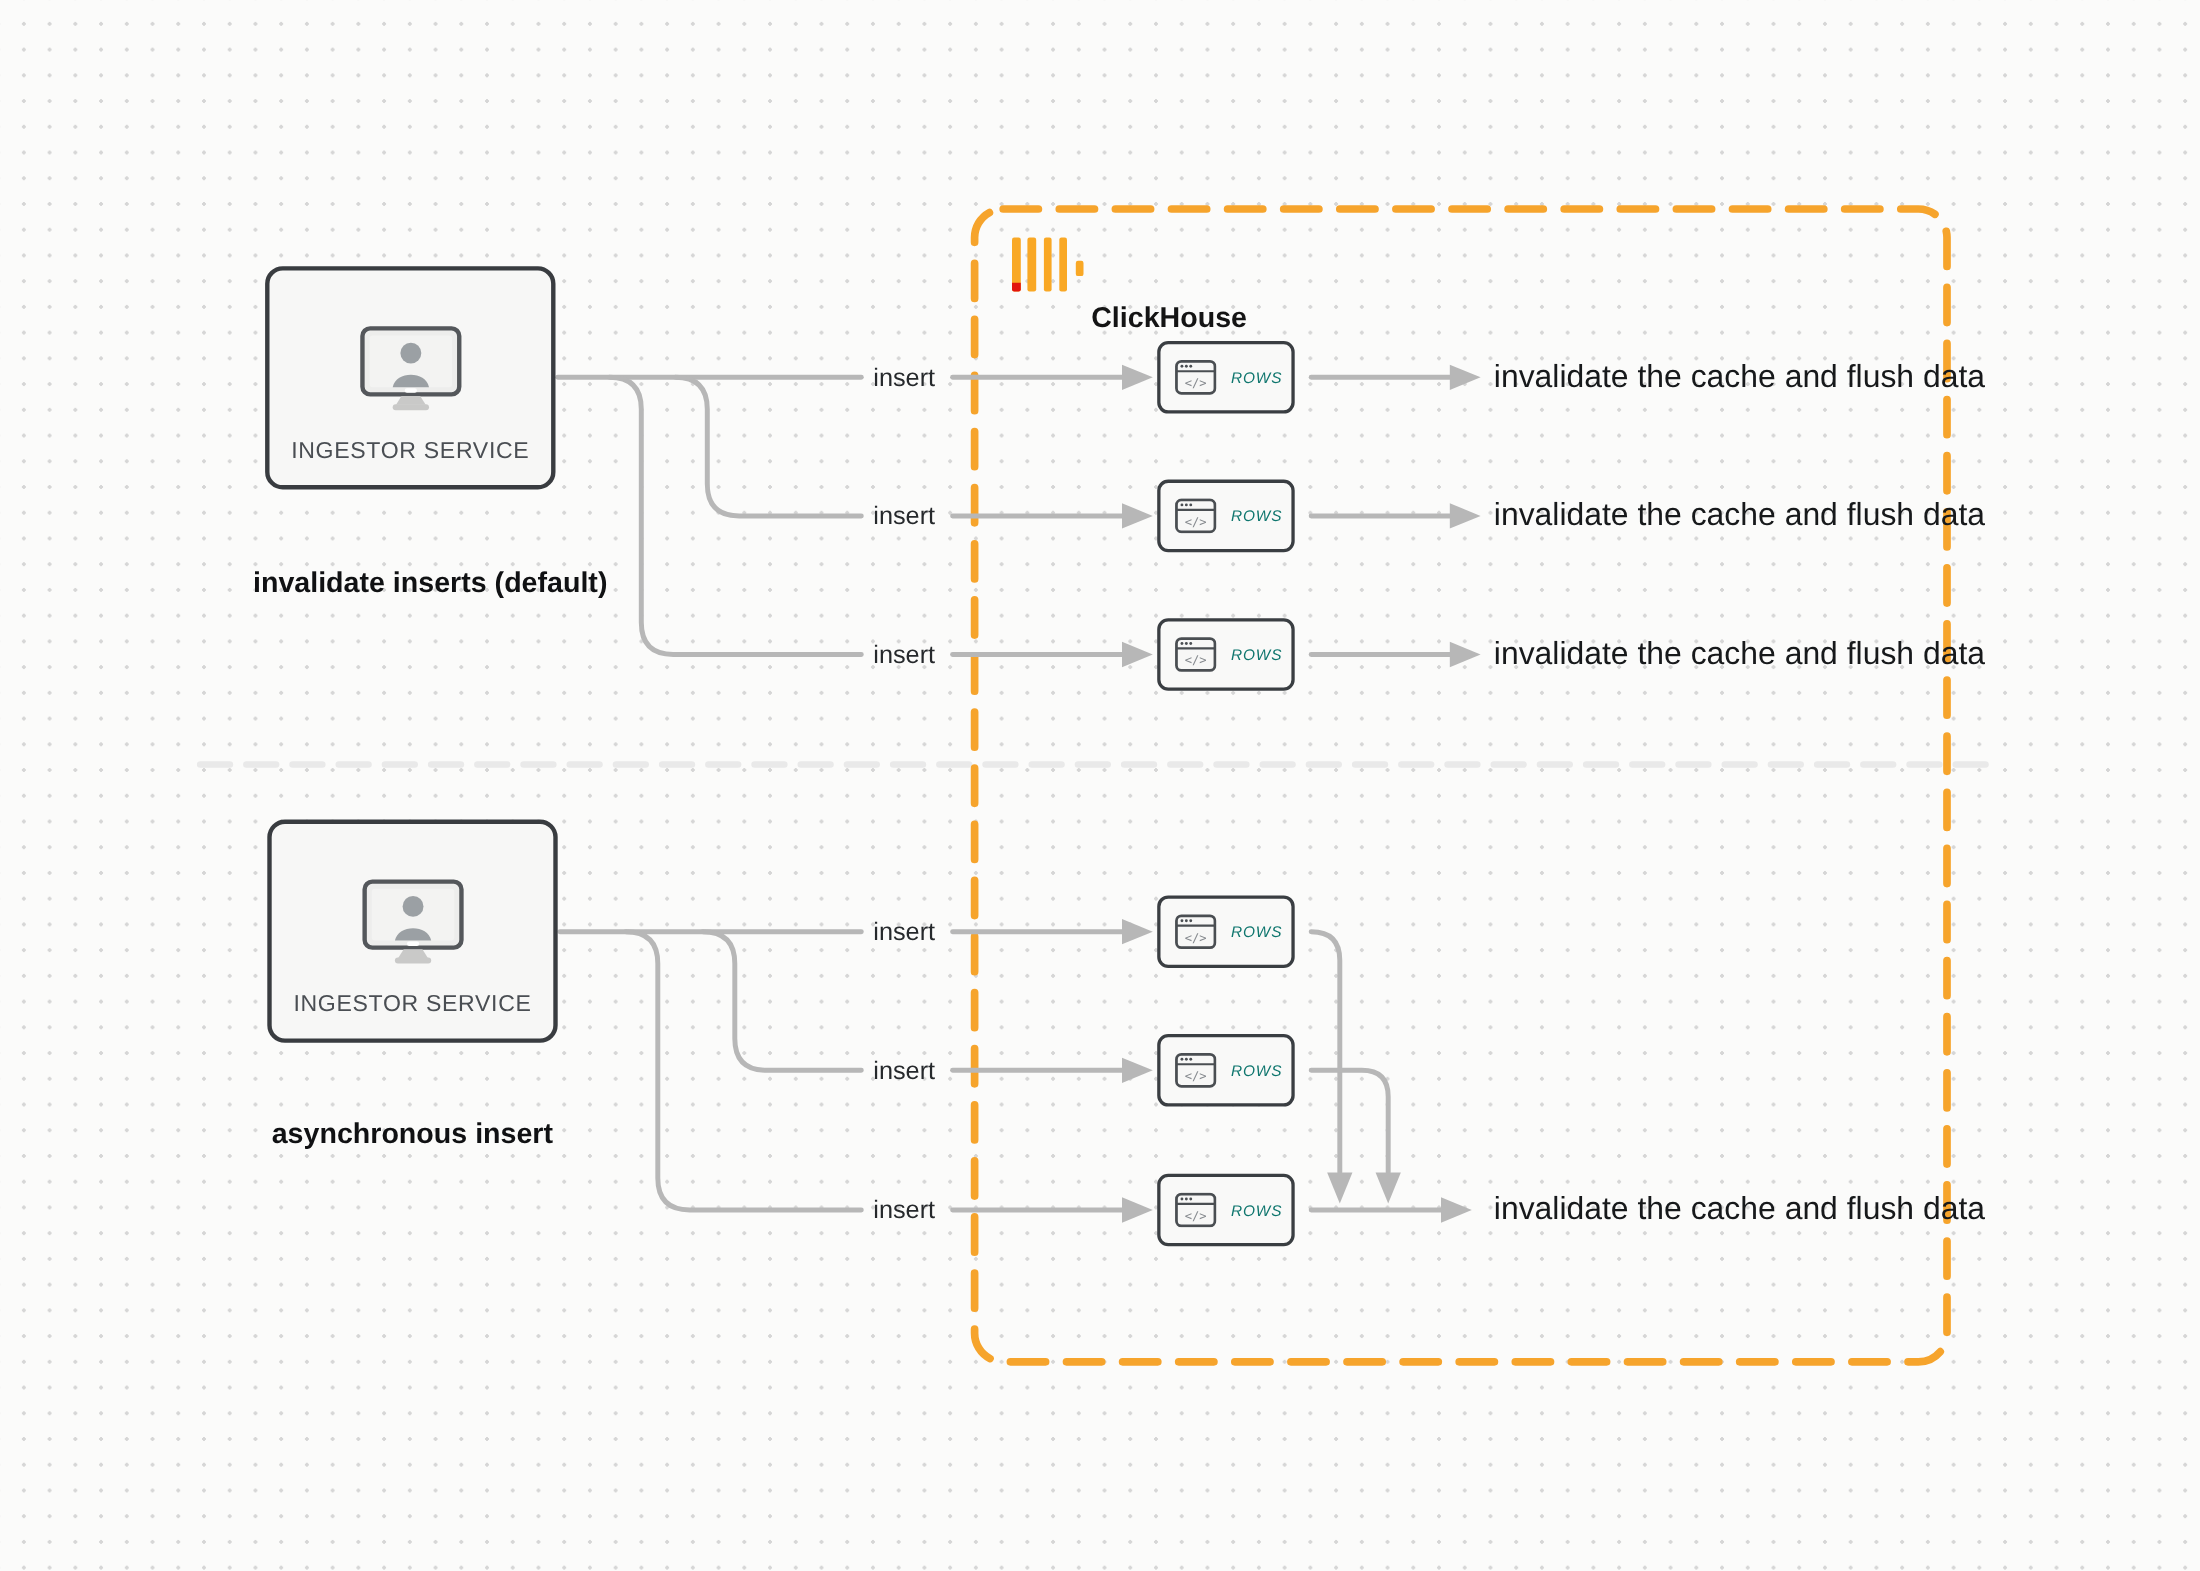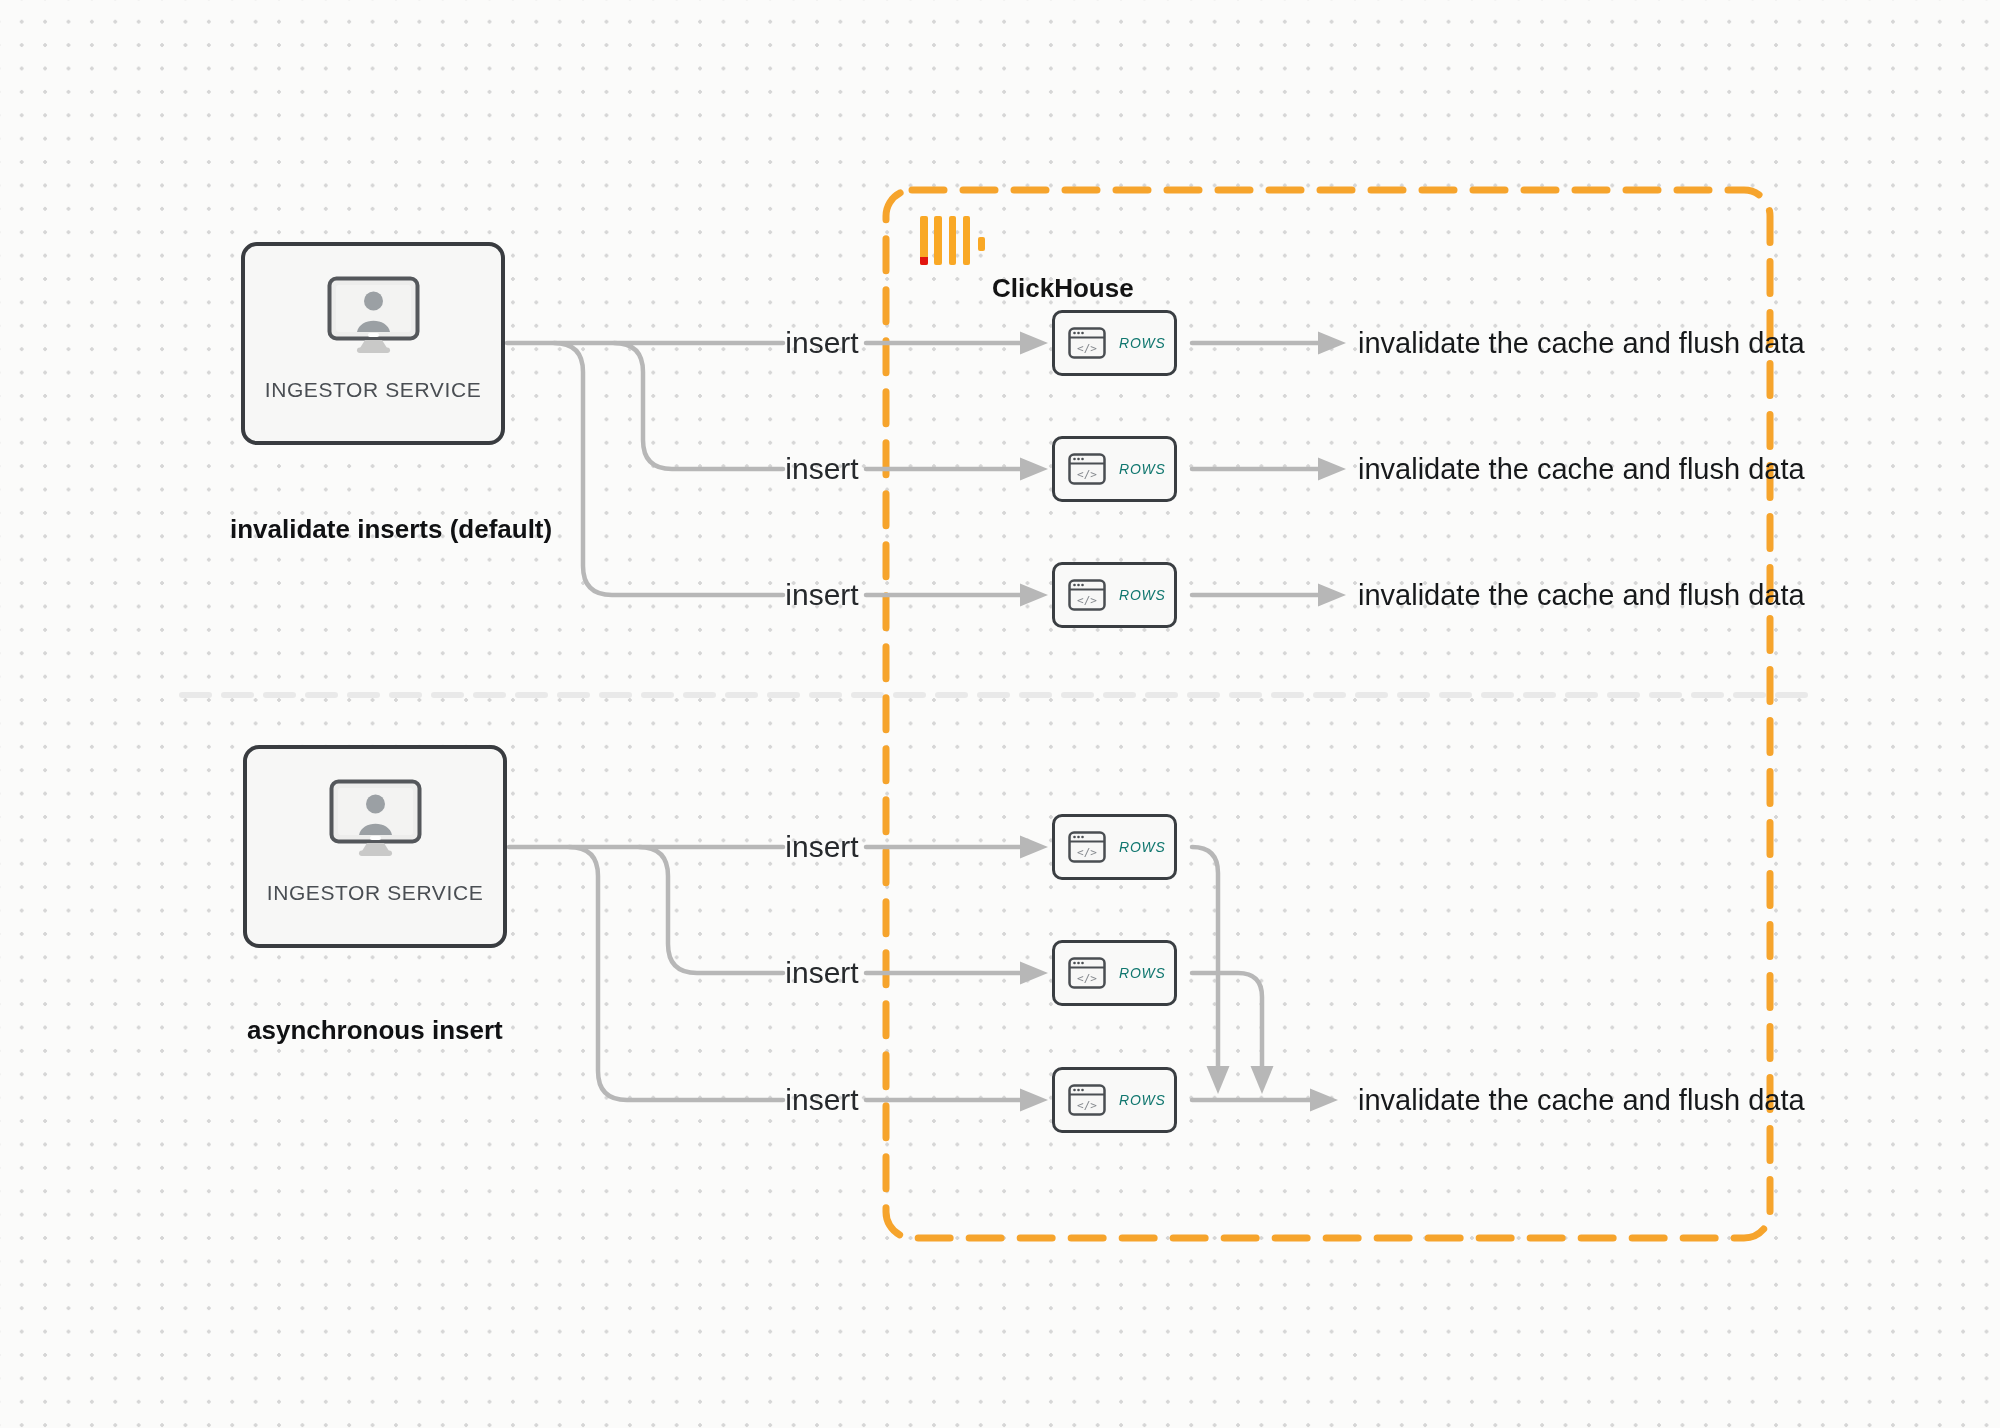--- a/index.html
+++ b/index.html
@@ -10,21 +10,21 @@
     background-image:radial-gradient(circle,#d6d6d6 1.7px,rgba(0,0,0,0) 1.9px);
     background-size:23.4px 23.4px;
     background-position:10px 10px;
   }
   .layer{position:absolute;left:0;top:0;}
   
   .ingestor-box{
     position:absolute;width:264px;height:203px;box-sizing:border-box;
     background:#f7f7f6;border:4px solid #393c40;border-radius:16px;
     display:flex;flex-direction:column;align-items:center;
-    padding-top:30px;gap:22px;
+    padding-top:30px;gap:22px;justify-content:center;
   }
   .ingestor-label{
     font-size:21px;color:#4a4e53;letter-spacing:0.6px;white-space:nowrap;
   }
   .caption{
     position:absolute;font-size:26px;font-weight:700;color:#101113;white-space:nowrap;
   }
   
   .ch-logo{position:absolute;left:920px;top:216px;width:66px;height:49px;}
   .ch-bar{position:absolute;top:0;width:7.5px;height:49px;background:#f9a825;border-radius:2px;}
@@ -39,21 +39,21 @@
   }
   .rows-card::before{
     content:"";position:absolute;left:6px;top:6px;width:119px;height:60px;box-sizing:border-box;
     background:#efefee;border:3px solid #3a3e42;border-radius:10px;z-index:-1;
   }
   .rows-label{
     font-size:14px;font-style:italic;font-weight:500;color:#0f766e;letter-spacing:0.8px;
   }
   .flow-label{
     position:absolute;transform:translate(-50%,-50%);
-    font-size:30px;color:#26292c;white-space:nowrap;text-align:center;
+    font-size:23px;color:#26292c;white-space:nowrap;text-align:center;
   }
   .result-label{
     position:absolute;left:1358px;transform:translateY(-50%);
     font-size:29px;color:#17191b;white-space:nowrap;
   }
 </style>
 </head>
 <body>
 
 <div class="stage">

